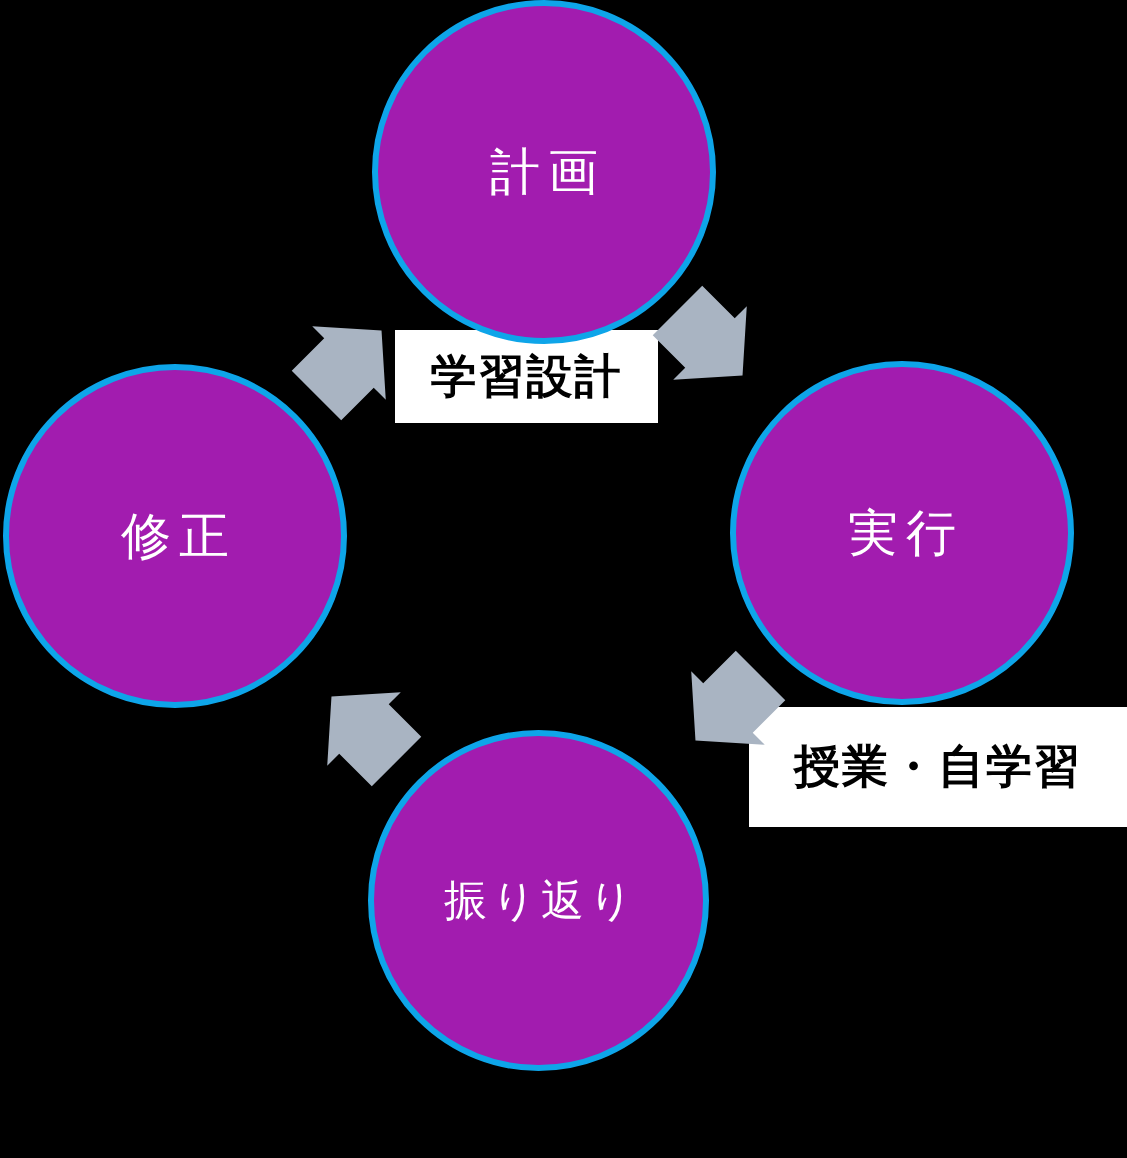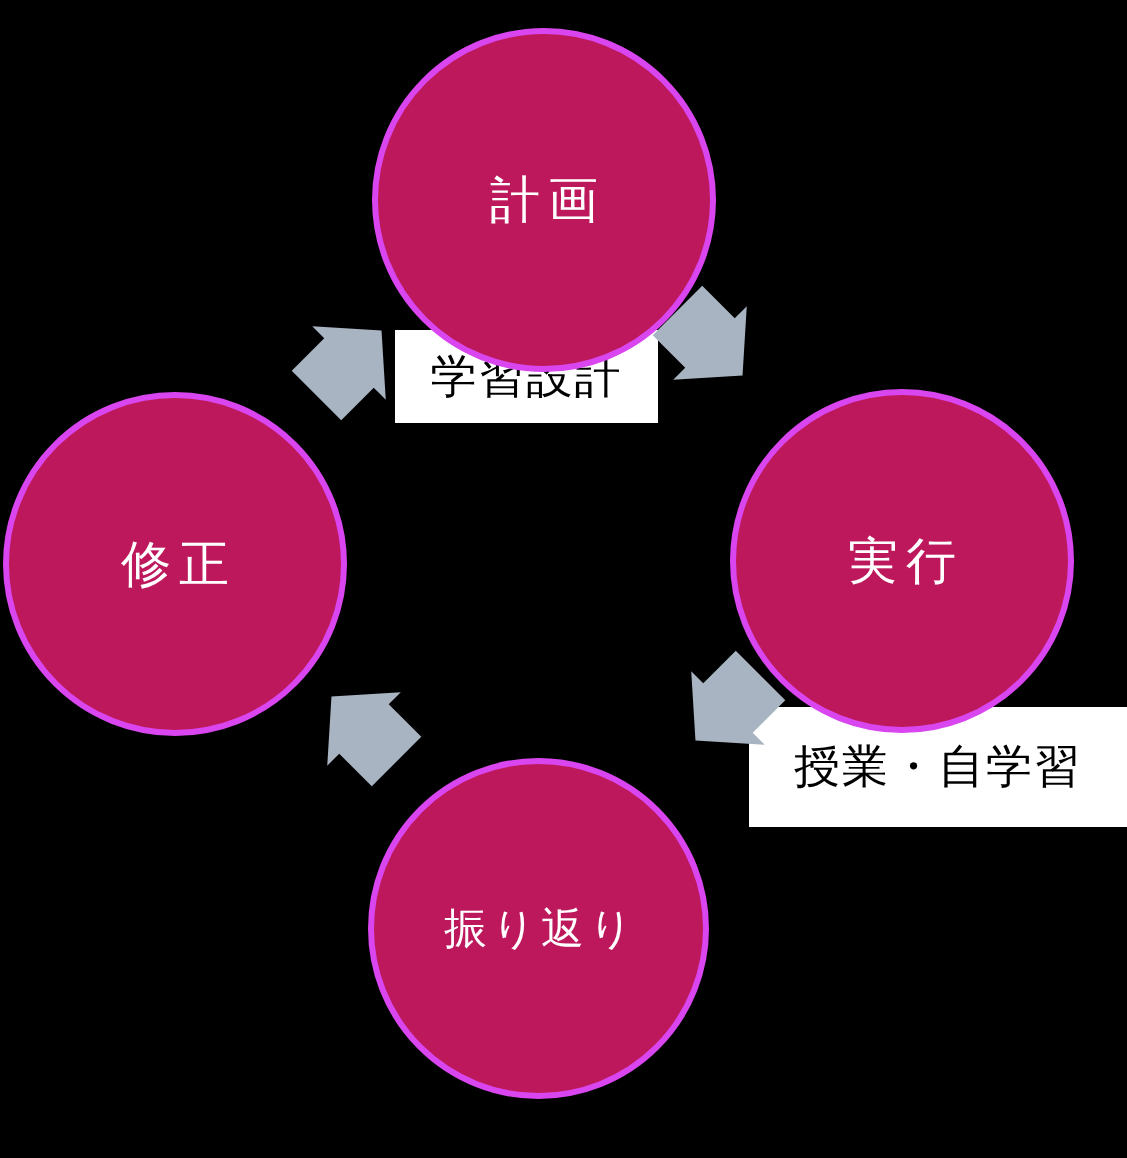--- a/index.html
+++ b/index.html
@@ -19,26 +19,25 @@
     left: 0; top: 0;
     width: 1127px;
     height: 1158px;
     background: #000000;
   }
   
   .node {
     position: absolute;
     box-sizing: border-box;
     border-radius: 50%;
-    background: #be185d;
-    border: 6px solid #d946ef;
+    background: #a21caf;
+    border: 6px solid #0ea5e9;
     display: flex;
     align-items: center;
     justify-content: center;
-    margin-top: 28px;
   }
   .node-label {
     color: #FFFFFF;
     font-weight: 300;
     font-size: 50px;
     letter-spacing: 8px;
     padding-left: 8px; 
     white-space: nowrap;
   }
   .node-plan    { left: 372px; top: 0px;   width: 344px; height: 344px; }
@@ -50,21 +49,21 @@
   
   .caption {
     position: absolute;
     background: #FFFFFF;
     display: flex;
     align-items: center;
     justify-content: center;
   }
   .caption-text {
     color: #000000;
-    font-weight: 400;
+    font-weight: 700;
     font-size: 46px;
     letter-spacing: 2px;
     white-space: nowrap;
   }
   .caption-plan    { left: 395px; top: 330px;  width: 263px; height: 93px; }
   .caption-do      { left: 749px; top: 707px;  width: 378px; height: 120px; }
   .caption-reflect { left: 363px; top: 1071px; width: 389px; height: 87px; }
   .caption-revise  { left: 42px;  top: 719px;  width: 279px; height: 81px; }
 
   

